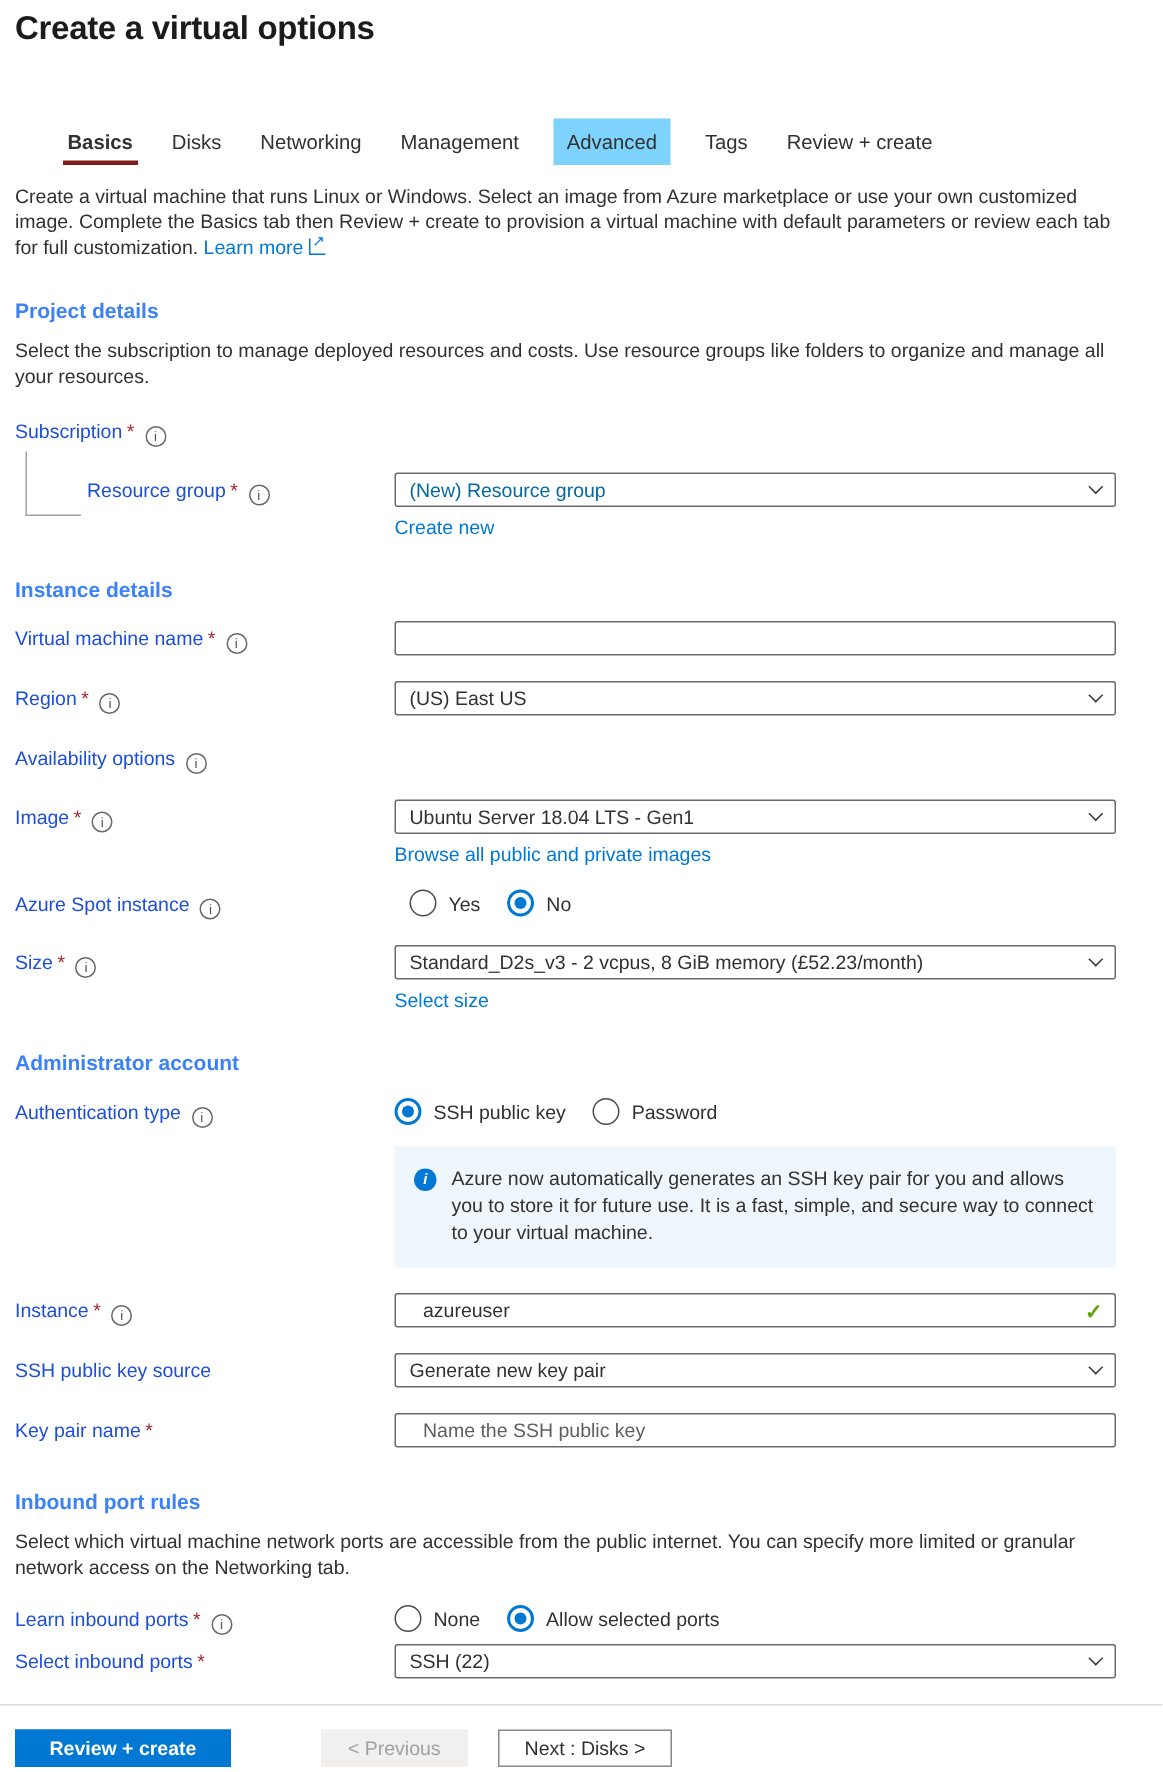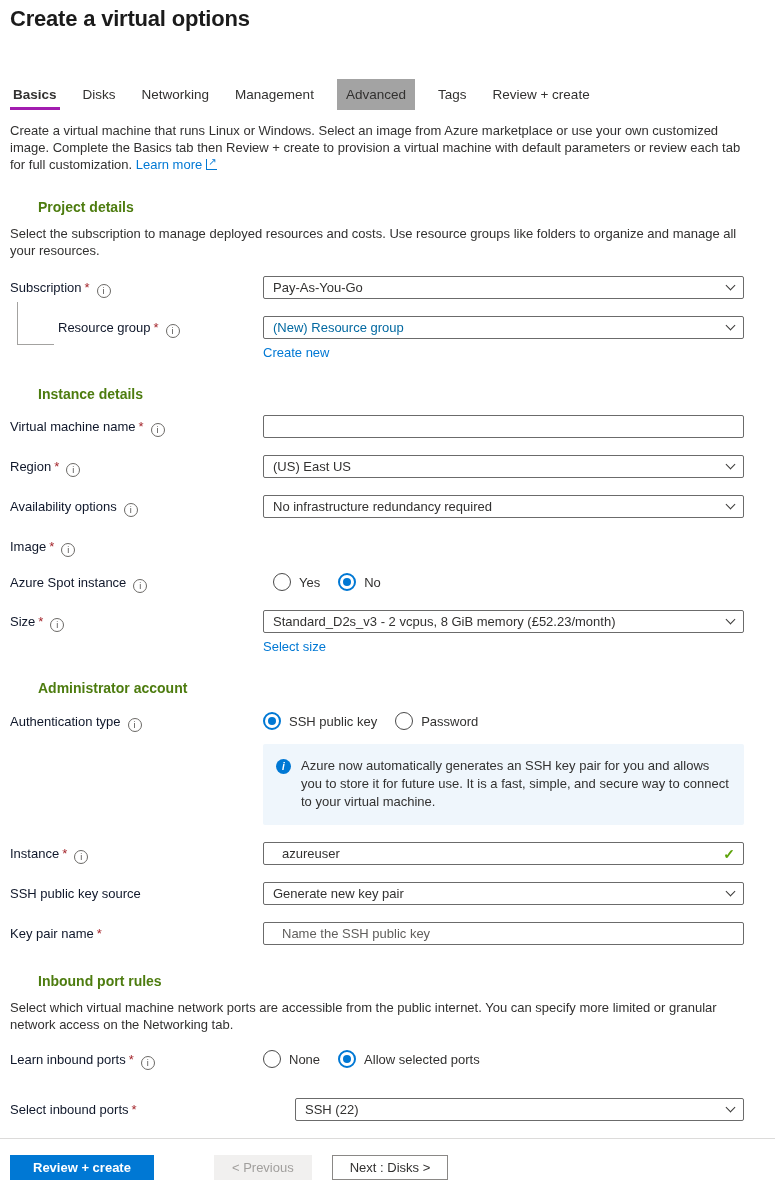--- a/index.html
+++ b/index.html
@@ -17,44 +17,44 @@
     font-size:22px; font-weight:700; color:#1b1b1b;
     margin:2px 0 0 0; letter-spacing:-0.2px;
   }
 
   
   .tabs { display:flex; margin-top:47px; align-items:flex-end; }
   .tab {
     padding:8px 3px 8px 3px; margin-right:20px;
     font-size:13.5px; color:#323130; cursor:pointer; white-space:nowrap;
   }
-  .tab.active { font-weight:700; border-bottom:3px solid #a21caf; padding-bottom:5px; }
-  .tab.hovered { background:#a3a3a3; padding-left:9px; padding-right:9px; }
+  .tab.active { font-weight:700; border-bottom:3px solid #7f1d1d; padding-bottom:5px;margin-left:32px; }
+  .tab.hovered { background:#7dd3fc; padding-left:9px; padding-right:9px; }
 
   
   .intro { margin-top:12px; line-height:17px; max-width:735px; }
-  .section-heading { font-size:14px; font-weight:700; color:#4d7c0f; margin-top:26px;margin-left:28px; }
+  .section-heading { font-size:14px; font-weight:700; color:#3b82f6; margin-top:26px; }
   .section-desc { margin-top:10px; line-height:17px; max-width:735px; }
 
   a.link, .link { color:#0078d4; text-decoration:none; cursor:pointer; }
 
   .ext-icon {
     display:inline-block; position:relative; width:11px; height:11px;
     border:1px solid #0078d4; border-top:none; border-right:none;
     margin-left:4px; vertical-align:-1px;
   }
   .ext-icon::after {
     content:"\2197"; position:absolute; left:1px; top:-6px;
     font-size:10px; color:#0078d4;
   }
 
   
   .form-row { display:flex; align-items:flex-start; margin-top:17px; }
   .label-col { width:253px; flex-shrink:0; padding-top:4px; }
-  .label-col .lbl { color:#0f172a; }
+  .label-col .lbl { color:#1d4ed8; }
   .req { color:#a4262c; margin-left:3px; }
   .info-icon {
     display:inline-flex; align-items:center; justify-content:center;
     width:14px; height:14px; border:1px solid #6b6966; border-radius:50%;
     font-size:9px; color:#504f4e; margin-left:7px; vertical-align:-2px;
     cursor:pointer;
   }
   .field-col { width:481px; }
 
   .control {
@@ -150,26 +150,20 @@
     <span class="link"><span>Learn more</span><span class="ext-icon"></span></span>
   </div>
 
   <div class="section-heading">Project details</div>
   <div class="section-desc">Select the subscription to manage deployed resources and costs. Use resource groups like folders to organize and manage all your resources.</div>
 
   <div class="form-row">
     <div class="label-col">
       <span class="lbl">Subscription</span><span class="req">*</span><span class="info-icon">i</span>
     </div>
-    <div class="field-col">
-      <div class="control dropdown">
-        <span>Pay-As-You-Go</span>
-        <span class="chevron"></span>
-      </div>
-    </div>
   </div>
 
   <div class="form-row rg-wrap">
     <div class="rg-connector"></div>
     <div class="label-col indent">
       <span class="lbl">Resource group</span><span class="req">*</span><span class="info-icon">i</span>
     </div>
     <div class="field-col">
       <div class="control dropdown">
         <span class="placeholder-text">(New) Resource group</span>
@@ -199,31 +193,32 @@
         <span>(US) East US</span>
         <span class="chevron"></span>
       </div>
     </div>
   </div>
 
   <div class="form-row">
     <div class="label-col">
       <span class="lbl">Availability options</span><span class="info-icon">i</span>
     </div>
-    <div class="field-col">
-      <div class="control dropdown">
-        <span>No infrastructure redundancy required</span>
-        <span class="chevron"></span>
-      </div>
-    </div>
   </div>
 
   <div class="form-row">
     <div class="label-col">
       <span class="lbl">Image</span><span class="req">*</span><span class="info-icon">i</span>
+    </div>
+    <div class="field-col">
+      <div class="control dropdown">
+        <span>Ubuntu Server 18.04 LTS - Gen1</span>
+        <span class="chevron"></span>
+      </div>
+      <span class="link under-link">Browse all public and private images</span>
     </div>
   </div>
 
   <div class="form-row" style="margin-top:14px;gap:10px;">
     <div class="label-col">
       <span class="lbl">Azure Spot instance</span><span class="info-icon">i</span>
     </div>
     <div class="field-col">
       <div class="radio-group">
         <span class="radio"></span>
@@ -316,21 +311,21 @@
     <div class="field-col">
       <div class="radio-group">
         <span class="radio"></span>
         <span class="radio-label">None</span>
         <span class="radio selected"></span>
         <span class="radio-label">Allow selected ports</span>
       </div>
     </div>
   </div>
 
-  <div class="form-row" style="margin-top:28px;gap:32px;">
+  <div class="form-row" style="margin-top:6px;">
     <div class="label-col">
       <span class="lbl">Select inbound ports</span><span class="req">*</span>
     </div>
     <div class="field-col">
       <div class="control dropdown">
         <span>SSH (22)</span>
         <span class="chevron"></span>
       </div>
     </div>
   </div>

